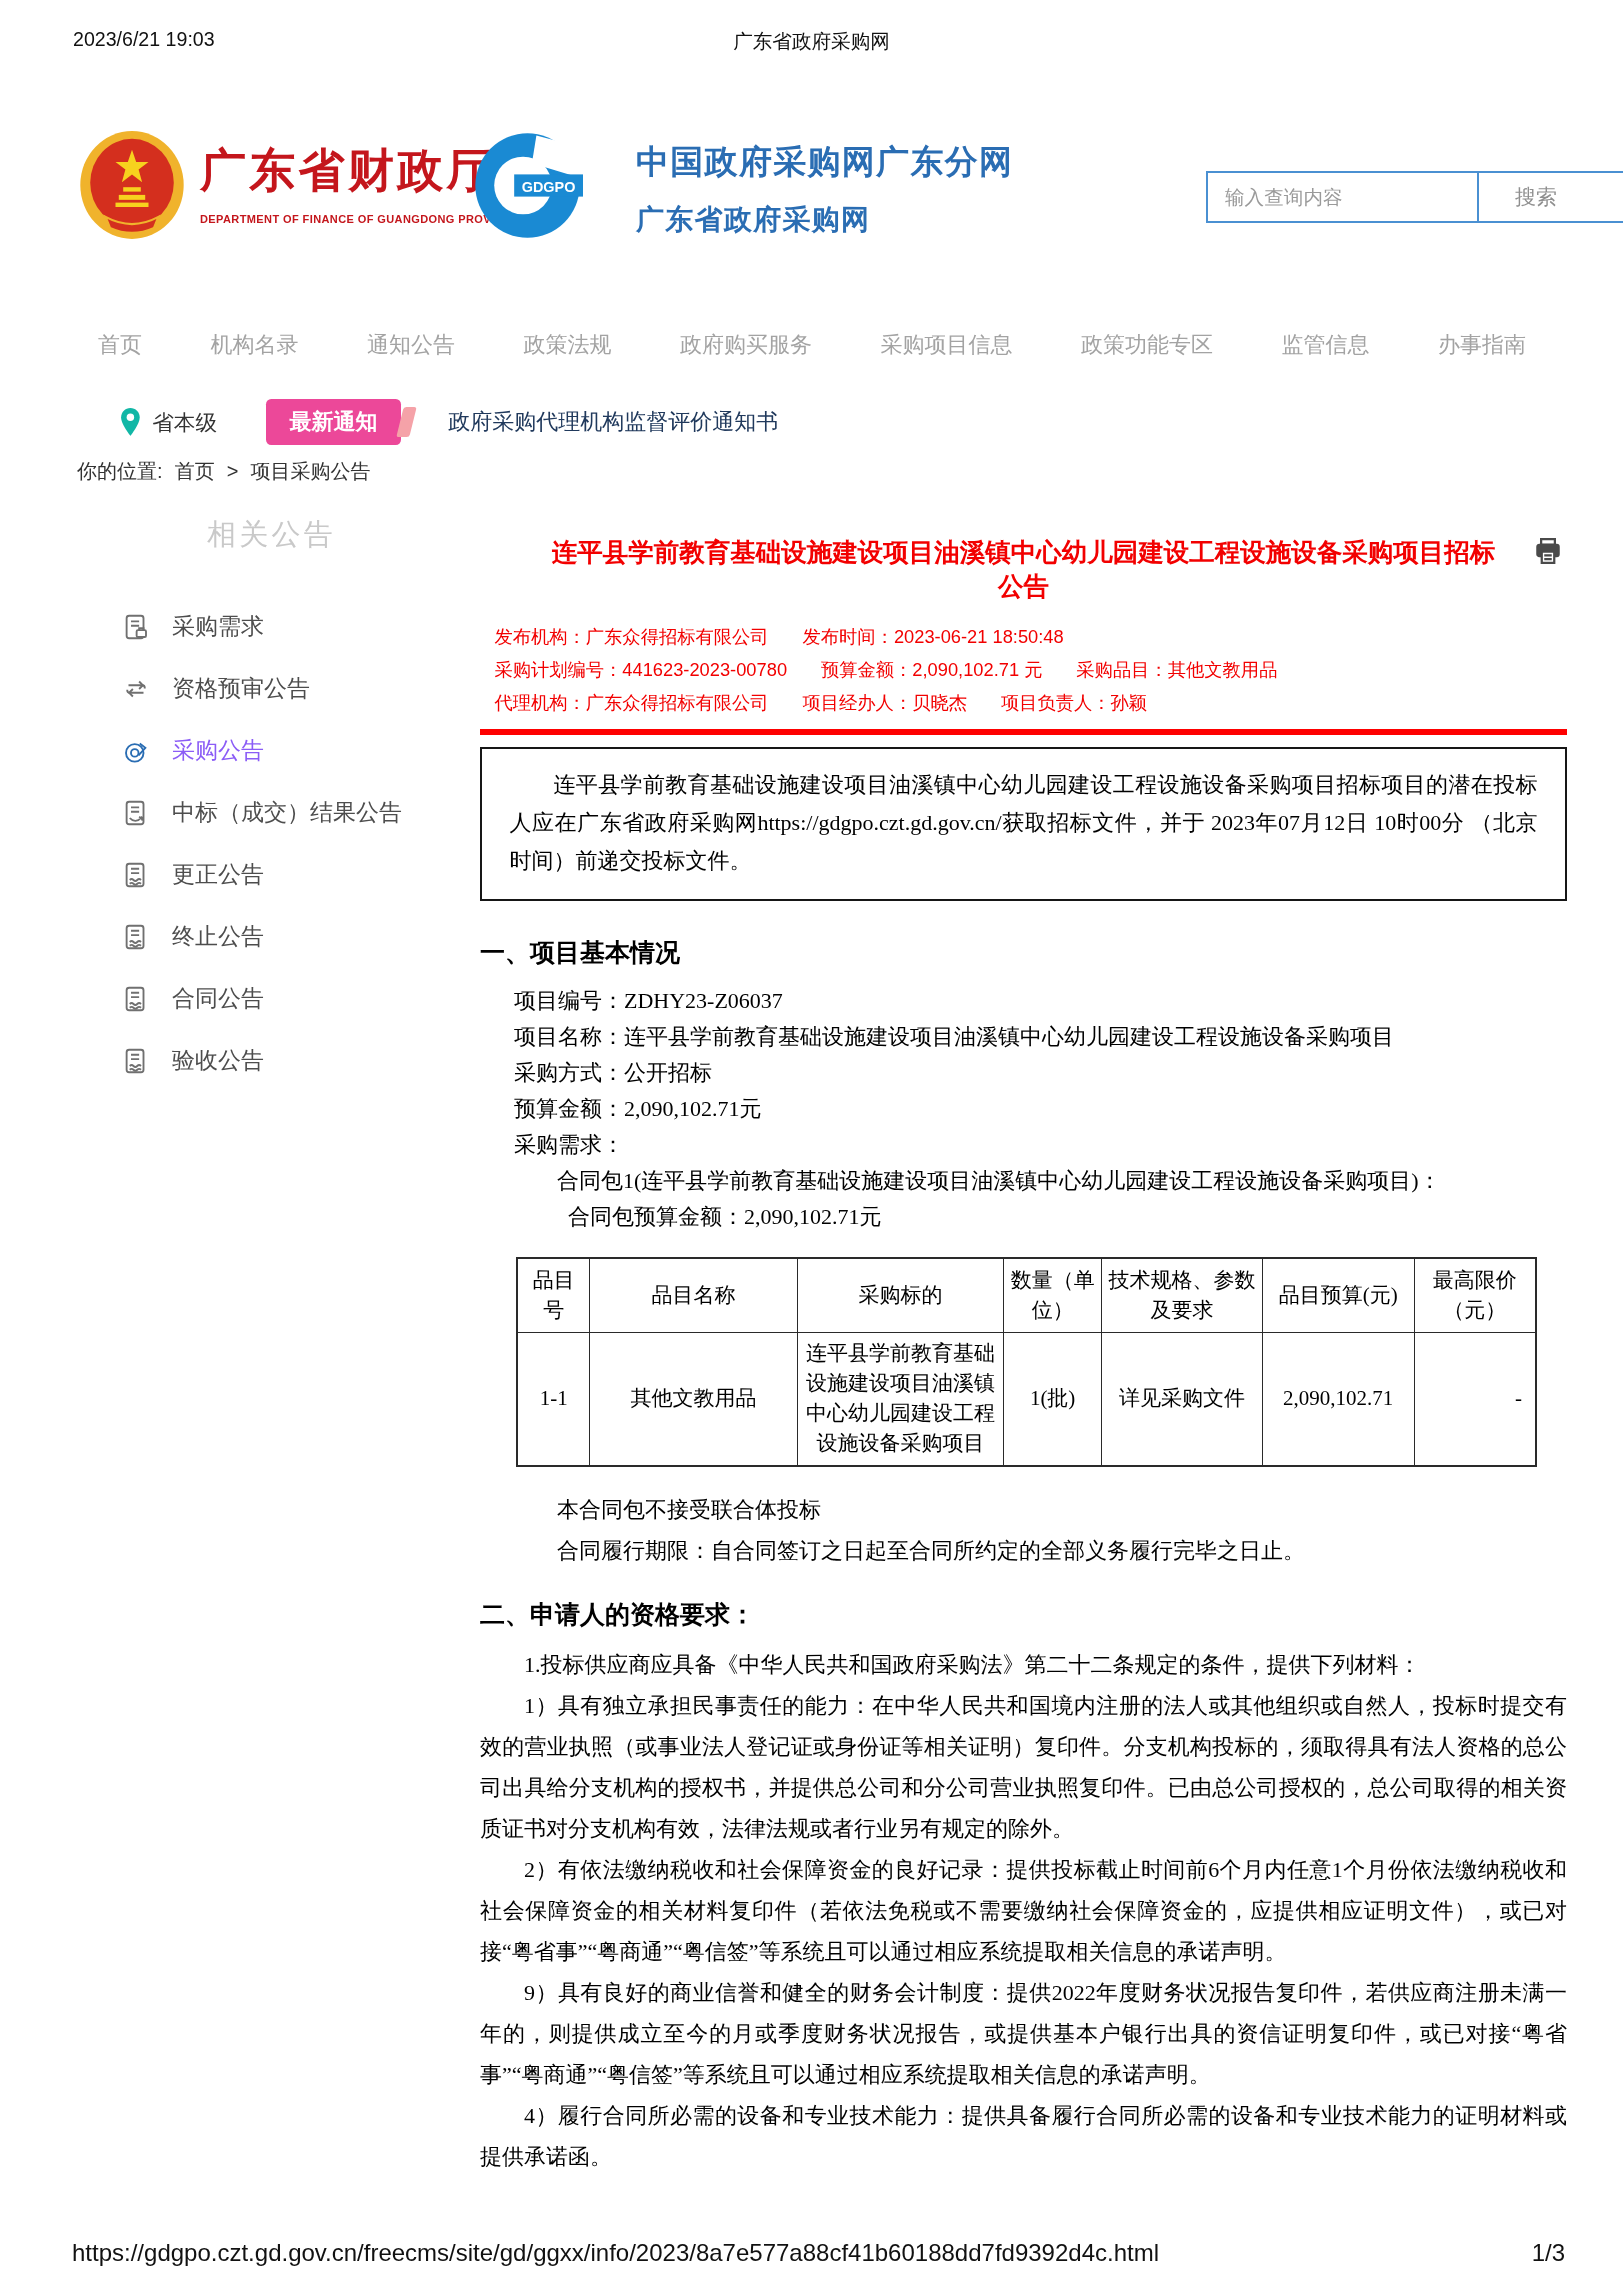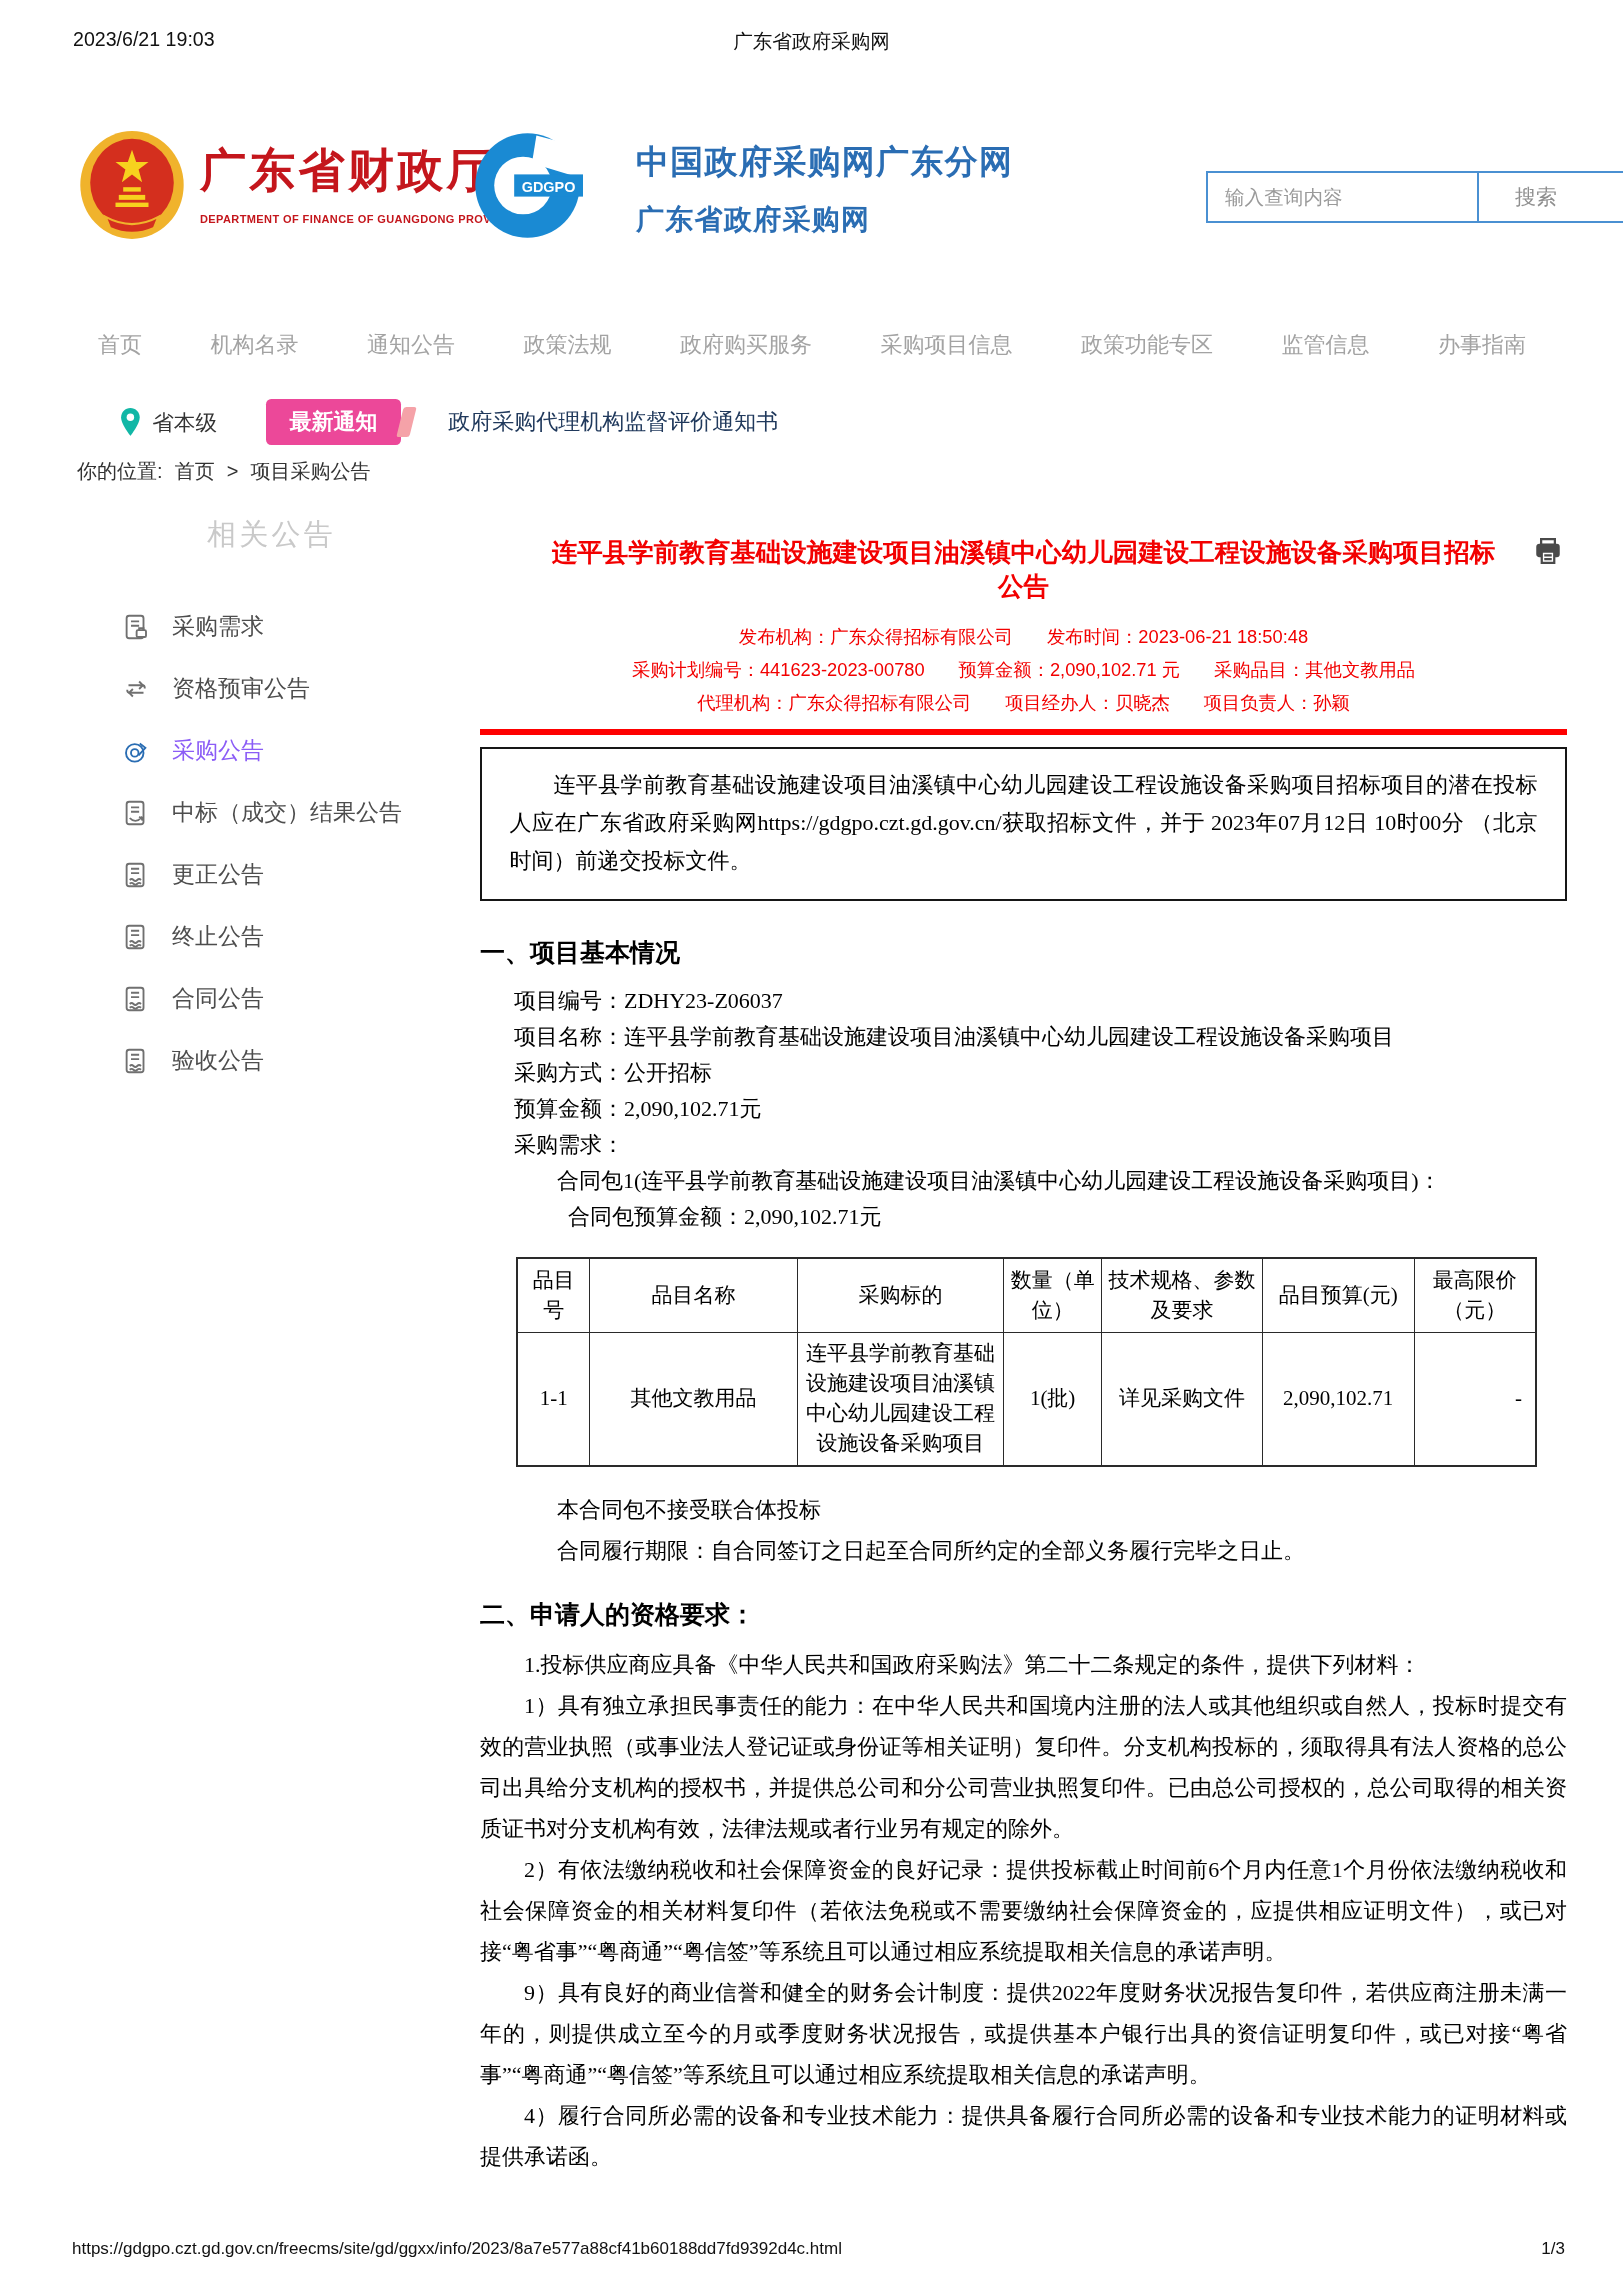--- a/index.html
+++ b/index.html
@@ -4,21 +4,21 @@
 <style>
   html,body{margin:0;padding:0;background:#888;}
   .page{position:relative;width:1623px;height:2295px;margin:0 auto;background:#fff;overflow:hidden;
         font-family:"Liberation Sans","DejaVu Sans",sans-serif;color:#000;}
   a{text-decoration:none;cursor:pointer;}
 
   
   .print-header{position:absolute;top:27.5px;left:0;right:0;font-size:19.6px;color:#111;}
   .ph-time{position:absolute;left:73px;top:0;}
   .ph-title{display:block;text-align:center;}
-  .print-footer{position:absolute;top:2239px;left:72px;right:58px;display:flex;justify-content:space-between;font-size:17px;color:#111;}
+  .print-footer{position:absolute;top:2239px;left:72px;right:58px;display:flex;justify-content:space-between;font-size:24px;color:#111;}
 
   
   .emblem-wrap{position:absolute;left:77px;top:130px;width:110px;height:110px;}
   .brand-text{position:absolute;left:200px;top:140px;}
   .brand-cn{font-family:"Liberation Serif","DejaVu Serif",serif;font-size:46px;font-weight:bold;color:#c4161c;letter-spacing:3.3px;}
   .brand-en{font-size:11px;font-weight:bold;color:#c4161c;letter-spacing:0.4px;margin-top:10.5px;}
   .gdgpo-wrap{position:absolute;left:472px;top:130px;width:111px;height:111px;}
   .site-titles{position:absolute;left:636px;top:140px;}
   .site-main{font-size:33px;font-weight:bold;color:#2a6db3;letter-spacing:1.3px;}
   .site-sub{font-size:28px;font-weight:bold;color:#2a6db3;letter-spacing:1.3px;margin-top:15.7px;}
@@ -56,21 +56,21 @@
   .sidebar li.active{color:#8b5cf6;}
   .sidebar li.active .icn{color:#2a6db3;}
 
   
   .article{position:absolute;left:480px;top:535px;width:1087px;font-family:"Liberation Serif","DejaVu Serif",serif;}
   .title-row{position:relative;padding:0 62px;}
   .title-row h1{margin:0;font-family:"Liberation Sans","DejaVu Sans",sans-serif;font-size:25.5px;line-height:1.35;
                 font-weight:bold;color:#f20000;text-align:center;}
   .printer{position:absolute;right:3.9px;top:1.3px;width:30px;height:30px;color:#4a4a4a;cursor:pointer;}
   .printer svg{width:100%;height:100%;}
-  .meta{margin-top:15.7px;text-align:center;font-family:"Liberation Sans","DejaVu Sans",sans-serif;font-size:18.3px;color:#f20000;}
+  .meta{margin-top:15.7px;font-family:"Liberation Sans","DejaVu Sans",sans-serif;font-size:18.3px;color:#f20000;}
   .meta-line{line-height:33px;}
   .meta-line span{margin:0 14.4px;}
   .red-rule{margin-top:10.5px;height:5.9px;background:#fe0000;}
   .overview-box{margin-top:11.8px;border:2px solid #161616;padding:17px 27.5px 19.6px;font-size:22px;line-height:38px;}
   .overview-box .ov-h{margin:0;}
   .overview-box p{margin:0;text-indent:2em;text-align:justify;}
   .sec-h{margin:34px 0 13px;font-size:25px;font-weight:bold;line-height:35px;}
   .sec-h.s2{margin:26px 0 11.8px;}
   .info{margin:0;padding-left:34px;font-size:22px;line-height:36px;}
   .indent1{padding-left:77px;}

